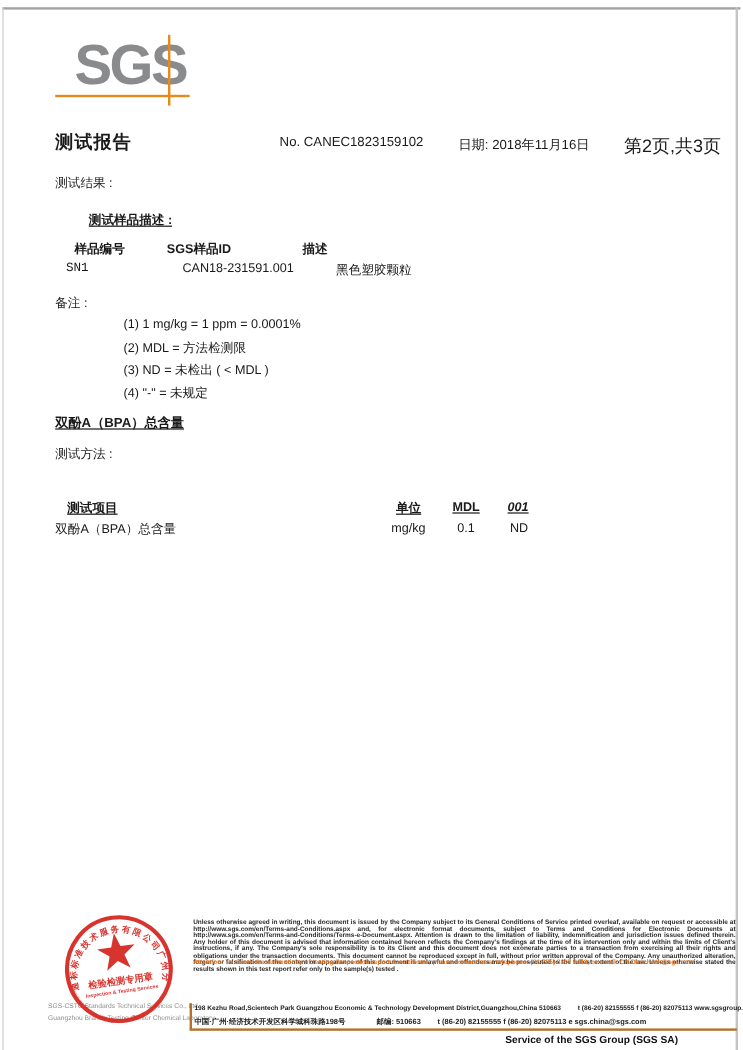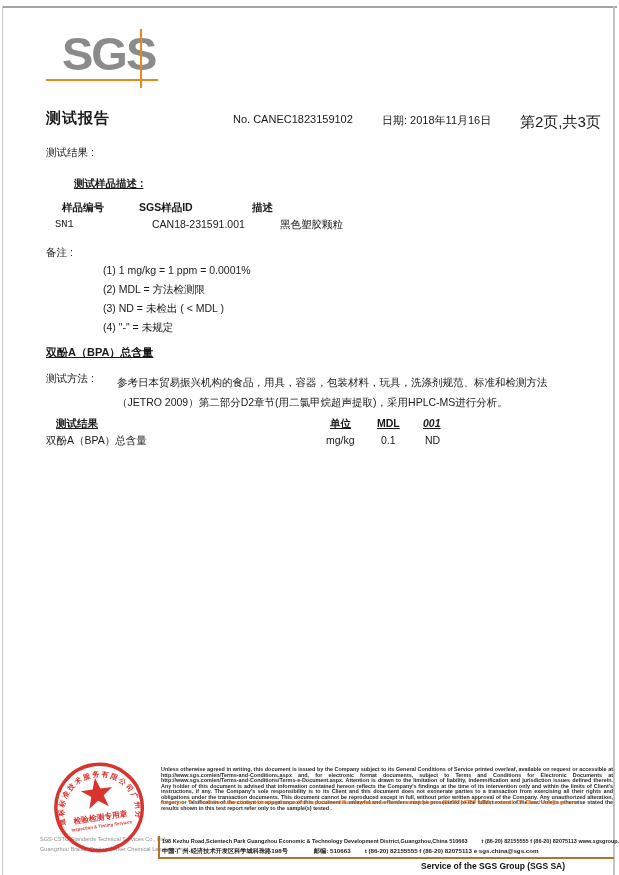--- a/index.html
+++ b/index.html
@@ -128,23 +128,22 @@
   <div class="abs body-text s-v3">黑色塑胶颗粒</div>
 
   <div class="abs body-text notes-label">备注 :</div>
   <div class="abs body-text note-0">(1) 1 mg/kg = 1 ppm = 0.0001%</div>
   <div class="abs body-text note-1">(2) MDL = 方法检测限</div>
   <div class="abs body-text note-2">(3) ND = 未检出 ( &lt; MDL )</div>
   <div class="abs body-text note-3">(4) "-" = 未规定</div>
 
   <div class="abs bpa-title">双酚A（BPA）总含量</div>
   <div class="abs body-text method-label">测试方法 :</div>
-  <div class="abs body-text method-text">参考日本贸易振兴机构的食品，用具，容器，包装材料，玩具，洗涤剂规范、标准和检测方法（JETRO 2009）第二部分D2章节(用二氯甲烷超声提取)，采用HPLC-MS进行分析。</div>
 
-  <div class="abs body-text t-h-item">测试结果</div>
+  <div class="abs body-text t-h-item">测试项目</div>
   <div class="abs body-text t-h-unit">单位</div>
   <div class="abs body-text t-h-mdl">MDL</div>
   <div class="abs body-text t-h-001">001</div>
   <div class="abs body-text t-v-item">双酚A（BPA）总含量</div>
   <div class="abs body-text t-v-unit">mg/kg</div>
   <div class="abs body-text t-v-mdl">0.1</div>
   <div class="abs body-text t-v-001">ND</div>
 
   <div class="abs disclaimer">Unless otherwise agreed in writing, this document is issued by the Company subject to its General Conditions of Service printed overleaf, available on request or accessible at http://www.sgs.com/en/Terms-and-Conditions.aspx and, for electronic format documents, subject to Terms and Conditions for Electronic Documents at http://www.sgs.com/en/Terms-and-Conditions/Terms-e-Document.aspx. Attention is drawn to the limitation of liability, indemnification and jurisdiction issues defined therein. Any holder of this document is advised that information contained hereon reflects the Company's findings at the time of its intervention only and within the limits of Client's instructions, if any. The Company's sole responsibility is to its Client and this document does not exonerate parties to a transaction from exercising all their rights and obligations under the transaction documents. This document cannot be reproduced except in full, without prior written approval of the Company. Any unauthorized alteration, forgery or falsification of the content or appearance of this document is unlawful and offenders may be prosecuted to the fullest extent of the law. Unless otherwise stated the results shown in this test report refer only to the sample(s) tested .</div>
   <div class="abs attention" style="color:#e87722;">Attention: To check the authenticity of testing /inspection report &amp; certificate, please contact us at telephone: (86-755) 8307 1443, or email: CN.Doccheck@sgs.com</div>

